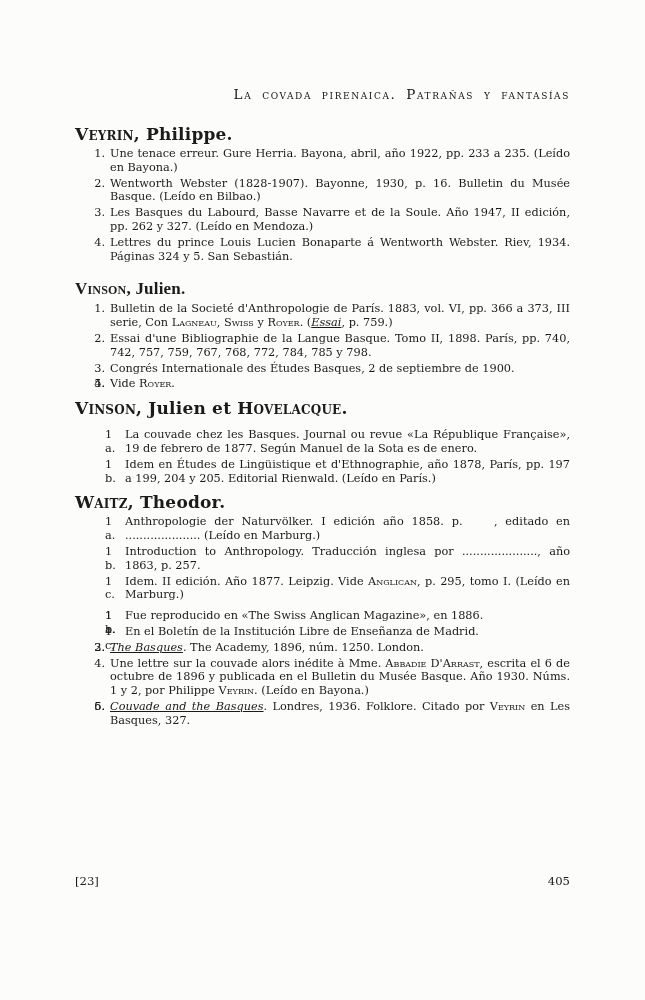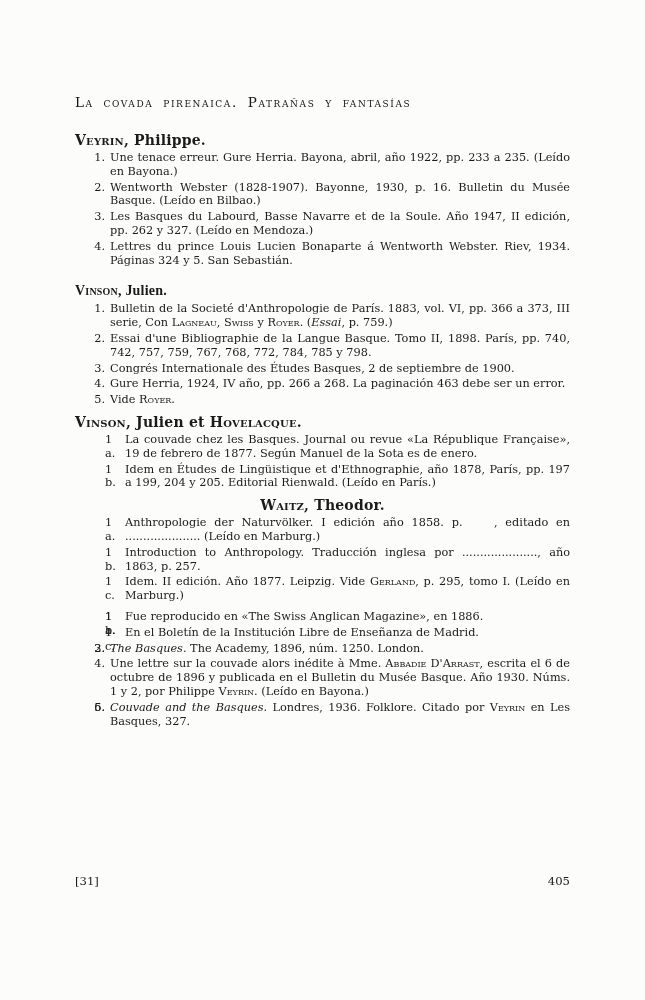--- a/index.html
+++ b/index.html
@@ -12,48 +12,48 @@
     overflow: hidden;
   }
   .page {
     position: absolute; inset: 0;
     padding: 86px 75px 0 75px;
     box-sizing: border-box;
   }
   .title {
     font-size: 13.5px;
     font-weight: normal;
-    text-align: left;
+    text-align: right;
     font-variant: small-caps;
     letter-spacing: 1.6px;
     word-spacing: 4px;
     color: #141414;
-    margin: 8px 0 22px 0;
+    margin: 0 0 22px 0;
   }
   .section { margin: 0 0 7px 0; }
   .author {
-    font-size: 14px;
+    font-size: 17px;
     font-weight: bold;
     margin: 0 0 3px 0;
     letter-spacing: 0.2px;
   }
   .item {
     position: relative;
     font-size: 11.3px;
     line-height: 13.8px;
     text-align: justify;
     margin: 0 0 2px 0;
   }
   .item .label { position: absolute; top: 0; }
   .lv1 { padding-left: 35px; }
   .lv1 .label { left: 12px; width: 18px; text-align: right; }
   .lv2 { padding-left: 50px; }
   .lv2 .label { left: 30px; width: 20px; text-align: left; }
   .plain { padding-left: 43px; text-indent: -18px; }
-  .i  { font-style: italic; }
+  .i  { font-style: italic; text-decoration: underline; }
   .sc { font-variant: small-caps; }
   .footer {
     position: absolute;
     left: 75px; right: 75px; top: 874px;
     display: flex;
     justify-content: space-between;
     font-size: 11.6px;
     color: #1b1b1b;
   }
 </style>
@@ -68,42 +68,42 @@
         <div class="item lv1"><span class="label">1.</span><span class="text"><span>Une tenace erreur. Gure Herria. Bayona, abril, año 1922, pp. 233 a 235. (Leído en Bayona.)</span></span></div>
         <div class="item lv1"><span class="label">2.</span><span class="text"><span>Wentworth Webster (1828-1907). Bayonne, 1930, p. 16. Bulletin du Musée Basque. (Leído en Bilbao.)</span></span></div>
         <div class="item lv1"><span class="label">3.</span><span class="text"><span>Les Basques du Labourd, Basse Navarre et de la Soule. Año 1947, II edición, pp. 262 y 327. (Leído en Mendoza.)</span></span></div>
         <div class="item lv1"><span class="label">4.</span><span class="text"><span>Lettres du prince Louis Lucien Bonaparte á Wentworth Webster. Riev, 1934. Páginas 324 y 5. San Sebastián.</span></span></div>
       </div>
       <div class="section">
         <h2 class="author" style="margin: 16px 0px 3px; font-family: Liberation Serif, serif;"><span class="sc">Vinson</span><span>, Julien.</span></h2>
         <div class="item lv1"><span class="label">1.</span><span class="text"><span>Bulletin de la Societé d'Anthropologie de París. 1883, vol. VI, pp. 366 a 373, III serie, Con </span><span class="sc">Lagneau</span><span>, </span><span class="sc">Swiss</span><span> y </span><span class="sc">Royer</span><span>. (</span><span class="i">Essai</span><span>, p. 759.)</span></span></div>
         <div class="item lv1"><span class="label">2.</span><span class="text"><span>Essai d'une Bibliographie de la Langue Basque. Tomo II, 1898. París, pp. 740, 742, 757, 759, 767, 768, 772, 784, 785 y 798.</span></span></div>
         <div class="item lv1"><span class="label">3.</span><span class="text"><span>Congrés Internationale des Études Basques, 2 de septiembre de 1900.</span></span></div>
-        <div class="item lv1"><span class="label">4.</span><span class="text"><span>Gure Herria, 1924, IV año, pp. 266 a 268. La paginación 463 debe ser un error.</span></span></div>
+        <div class="item lv1"><span class="label">4.</span></div>
         <div class="item lv1"><span class="label">5.</span><span class="text"><span>Vide </span><span class="sc">Royer</span><span>.</span></span></div>
       </div>
       <div class="section">
-        <h2 class="author" style="margin: 0px 0px 3px;"><span class="sc">Vinson</span><span>, Julien et </span><span class="sc">Hovelacque</span><span>.</span></h2>
+        <h2 class="author" style="margin: 0px 0px 10px;"><span class="sc">Vinson</span><span>, Julien et </span><span class="sc">Hovelacque</span><span>.</span></h2>
         <div class="item lv2"><span class="label">1 a.</span><span class="text"><span>La couvade chez les Basques. Journal ou revue «La République Française», 19 de febrero de 1877. Según Manuel de la Sota es de enero.</span></span></div>
         <div class="item lv2"><span class="label">1 b.</span><span class="text"><span>Idem en Études de Lingüistique et d'Ethnographie, año 1878, París, pp. 197 a 199, 204 y 205. Editorial Rienwald. (Leído en París.)</span></span></div>
       </div>
       <div class="section">
-        <h2 class="author" style="margin: 0px 0px 3px; text-align: center;"><span class="sc">Waitz</span><span>, Theodor.</span></h2>
+        <h2 class="author" style="margin: 0px 0px 3px;"><span class="sc">Waitz</span><span>, Theodor.</span></h2>
         <div class="item lv2"><span class="label">1 a.</span><span class="text"><span>Anthropologie der Naturvölker. I edición año 1858. p. &nbsp;&nbsp;&nbsp;, editado en ..................... (Leído en Marburg.)</span></span></div>
         <div class="item lv2"><span class="label">1 b.</span><span class="text"><span>Introduction to Anthropology. Traducción inglesa por ....................., año 1863, p. 257.</span></span></div>
-        <div class="item lv2"><span class="label">1 c.</span><span class="text"><span>Idem. II edición. Año 1877. Leipzig. Vide </span><span class="sc">Gerland</span><span>, p. 295, tomo I. (Leído en Marburg.)</span></span></div>
+        <div class="item lv2"><span class="label">1 c.</span><span class="text"><span>Idem. II edición. Año 1877. Leipzig. Vide </span><span class="sc">Anglican</span><span>, p. 295, tomo I. (Leído en Marburg.)</span></span></div>
       </div>
       <div class="section">
         <div class="item lv2"><span class="label">1 a.</span></div>
         <div class="item lv2"><span class="label">1 b.</span><span class="text"><span>Fue reproducido en «The Swiss Anglican Magazine», en 1886.</span></span></div>
         <div class="item lv2"><span class="label">1 c.</span><span class="text"><span>En el Boletín de la Institución Libre de Enseñanza de Madrid.</span></span></div>
         <div class="item lv1"><span class="label">2.</span></div>
         <div class="item lv1"><span class="label">3.</span><span class="text"><span class="i">The Basques</span><span>. The Academy, 1896, núm. 1250. London.</span></span></div>
         <div class="item lv1"><span class="label">4.</span><span class="text"><span>Une lettre sur la couvade alors inédite à Mme. </span><span class="sc">Abbadie D'Arrast</span><span>, escrita el 6 de octubre de 1896 y publicada en el Bulletin du Musée Basque. Año 1930. Núms. 1 y 2, por Philippe </span><span class="sc">Veyrin</span><span>. (Leído en Bayona.)</span></span></div>
         <div class="item lv1"><span class="label">5.</span></div>
         <div class="item lv1"><span class="label">6.</span><span class="text"><span class="i">Couvade and the Basques</span><span>. Londres, 1936. Folklore. Citado por </span><span class="sc">Veyrin</span><span> en Les Basques, 327.</span></span></div>
       </div>
     </div>
   <div class="footer">
-    <span>[31]</span>
+    <span>[23]</span>
     <span>405</span>
   </div>
 </div>
 
 </body></html>

